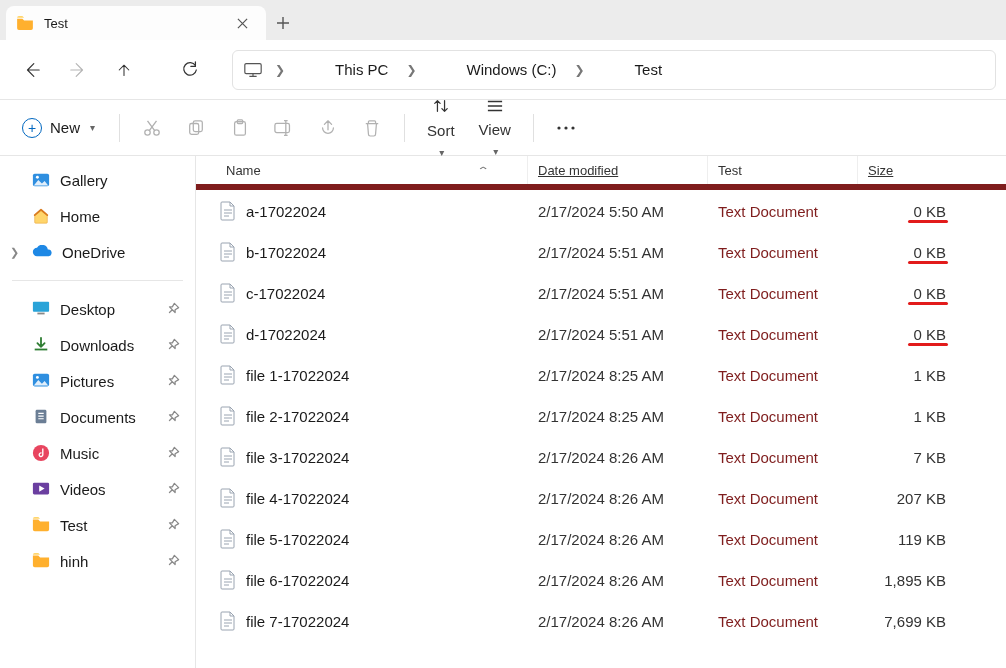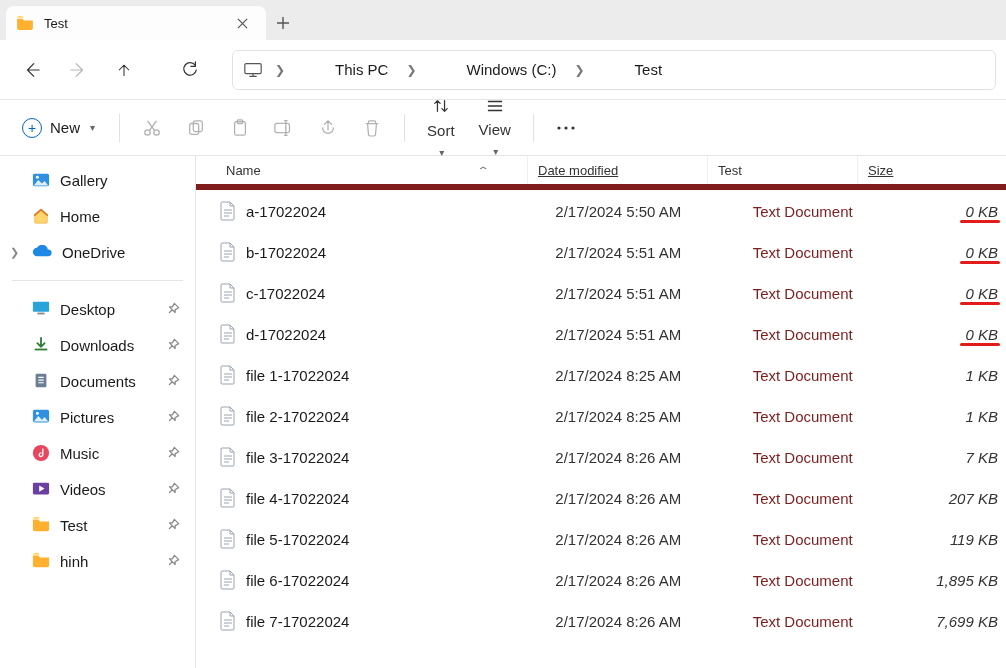--- a/index.html
+++ b/index.html
@@ -40,25 +40,25 @@
 
   .content { flex: 1; overflow: hidden; }
   .cols { display: flex; align-items: center; height: 34px; border-bottom: 6px solid #7f1d1d; font-size: 13px; color: #333; }
   .col-name { width: 332px; padding-left: 30px; display: flex; align-items: center; border-right: 1px solid #eee; height: 100%; }
   .col-name .sort { margin-left: auto; margin-right: 40px; color: #777; font-size: 10px; transform: scaleX(1.6); }
   .col-date { width: 180px; padding-left: 10px; border-right: 1px solid #eee; height: 100%; display: flex; align-items: center; text-decoration: underline; }
   .col-type { width: 150px; padding-left: 10px; border-right: 1px solid #eee; height: 100%; display: flex; align-items: center; }
   .col-size { width: 96px; padding-left: 10px; height: 100%; display: flex; align-items: center; text-decoration: underline; }
 
   .rows { }
-  .row { display: flex; align-items: center; height: 41px; padding-top: 1px; justify-content: space-between; }
+  .row { display: flex; align-items: center; height: 41px; padding-top: 1px; }
   .row .c-name { width: 332px; padding-left: 24px; display: flex; align-items: center; gap: 10px; font-size: 15px; }
   .row .c-date { width: 180px; padding-left: 10px; font-size: 15px; color: #333; }
   .row .c-type { width: 150px; padding-left: 10px; font-size: 15px; color: #7f1d1d; }
-  .row .c-size { width: 96px; padding-right: 8px; text-align: right; font-size: 15px; color: #333; position: relative; font-style: italic; }
+  .row .c-size { width: 96px; padding-right: 8px; text-align: right; font-size: 15px; color: #333; position: relative; }
   .row .mark { position: absolute; right: 6px; bottom: -3px; width: 40px; height: 3px; background: #e21b1b; border-radius: 2px; }
 
   .file-glyph { width: 16px; height: 20px; }
 
   
   svg { display: block; }
 
   
   .folder-y1 { fill: #ffd56b; }
   .folder-y2 { fill: #ffb02e; }
@@ -248,37 +248,37 @@
           </svg>
           <span>Downloads</span>
           <span class="pin">
             <svg width="12" height="12" viewBox="0 0 12 12">
               <path d="M3 1 h6 l-1 4 l2 2 H2 l2 -2 Z M6 7 v4" stroke="#8a8a8a" stroke-width="1.3" fill="none" stroke-linejoin="round" stroke-linecap="round"></path>
             </svg>
           </span>
         </div>
         <div class="side-item">
           <svg width="18" height="18" viewBox="0 0 20 20">
-            <rect x="4" y="2" width="12" height="15" rx="1.5" fill="#6b7e95"></rect>
-            <path d="M7 6 h6 M7 9 h6 M7 12 h6" stroke="#fff" stroke-width="1.2"></path>
-          </svg>
-          <span>Documents</span>
-          <span class="pin">
-            <svg width="12" height="12" viewBox="0 0 12 12">
-              <path d="M3 1 h6 l-1 4 l2 2 H2 l2 -2 Z M6 7 v4" stroke="#8a8a8a" stroke-width="1.3" fill="none" stroke-linejoin="round" stroke-linecap="round"></path>
-            </svg>
-          </span>
-        </div>
-        <div class="side-item">
-          <svg width="18" height="18" viewBox="0 0 20 20">
             <rect x="1" y="2" width="18" height="14" rx="2" fill="#2f8fe0"></rect>
             <circle cx="6" cy="6" r="1.6" fill="#fff"></circle>
             <path d="M2 15 l5 -6 l4 4 l3 -3 l4 5 Z" fill="#fff" opacity="0.85"></path>
           </svg>
           <span>Pictures</span>
+          <span class="pin">
+            <svg width="12" height="12" viewBox="0 0 12 12">
+              <path d="M3 1 h6 l-1 4 l2 2 H2 l2 -2 Z M6 7 v4" stroke="#8a8a8a" stroke-width="1.3" fill="none" stroke-linejoin="round" stroke-linecap="round"></path>
+            </svg>
+          </span>
+        </div>
+        <div class="side-item">
+          <svg width="18" height="18" viewBox="0 0 20 20">
+            <rect x="4" y="2" width="12" height="15" rx="1.5" fill="#6b7e95"></rect>
+            <path d="M7 6 h6 M7 9 h6 M7 12 h6" stroke="#fff" stroke-width="1.2"></path>
+          </svg>
+          <span>Documents</span>
           <span class="pin">
             <svg width="12" height="12" viewBox="0 0 12 12">
               <path d="M3 1 h6 l-1 4 l2 2 H2 l2 -2 Z M6 7 v4" stroke="#8a8a8a" stroke-width="1.3" fill="none" stroke-linejoin="round" stroke-linecap="round"></path>
             </svg>
           </span>
         </div>
         <div class="side-item">
           <svg width="18" height="18" viewBox="0 0 20 20">
             <circle cx="10" cy="10" r="9" fill="#e8455f"></circle>
             <path d="M12 5 v7 a2 2 0 1 1 -1.5 -2" stroke="#fff" stroke-width="1.5" fill="none"></path>

